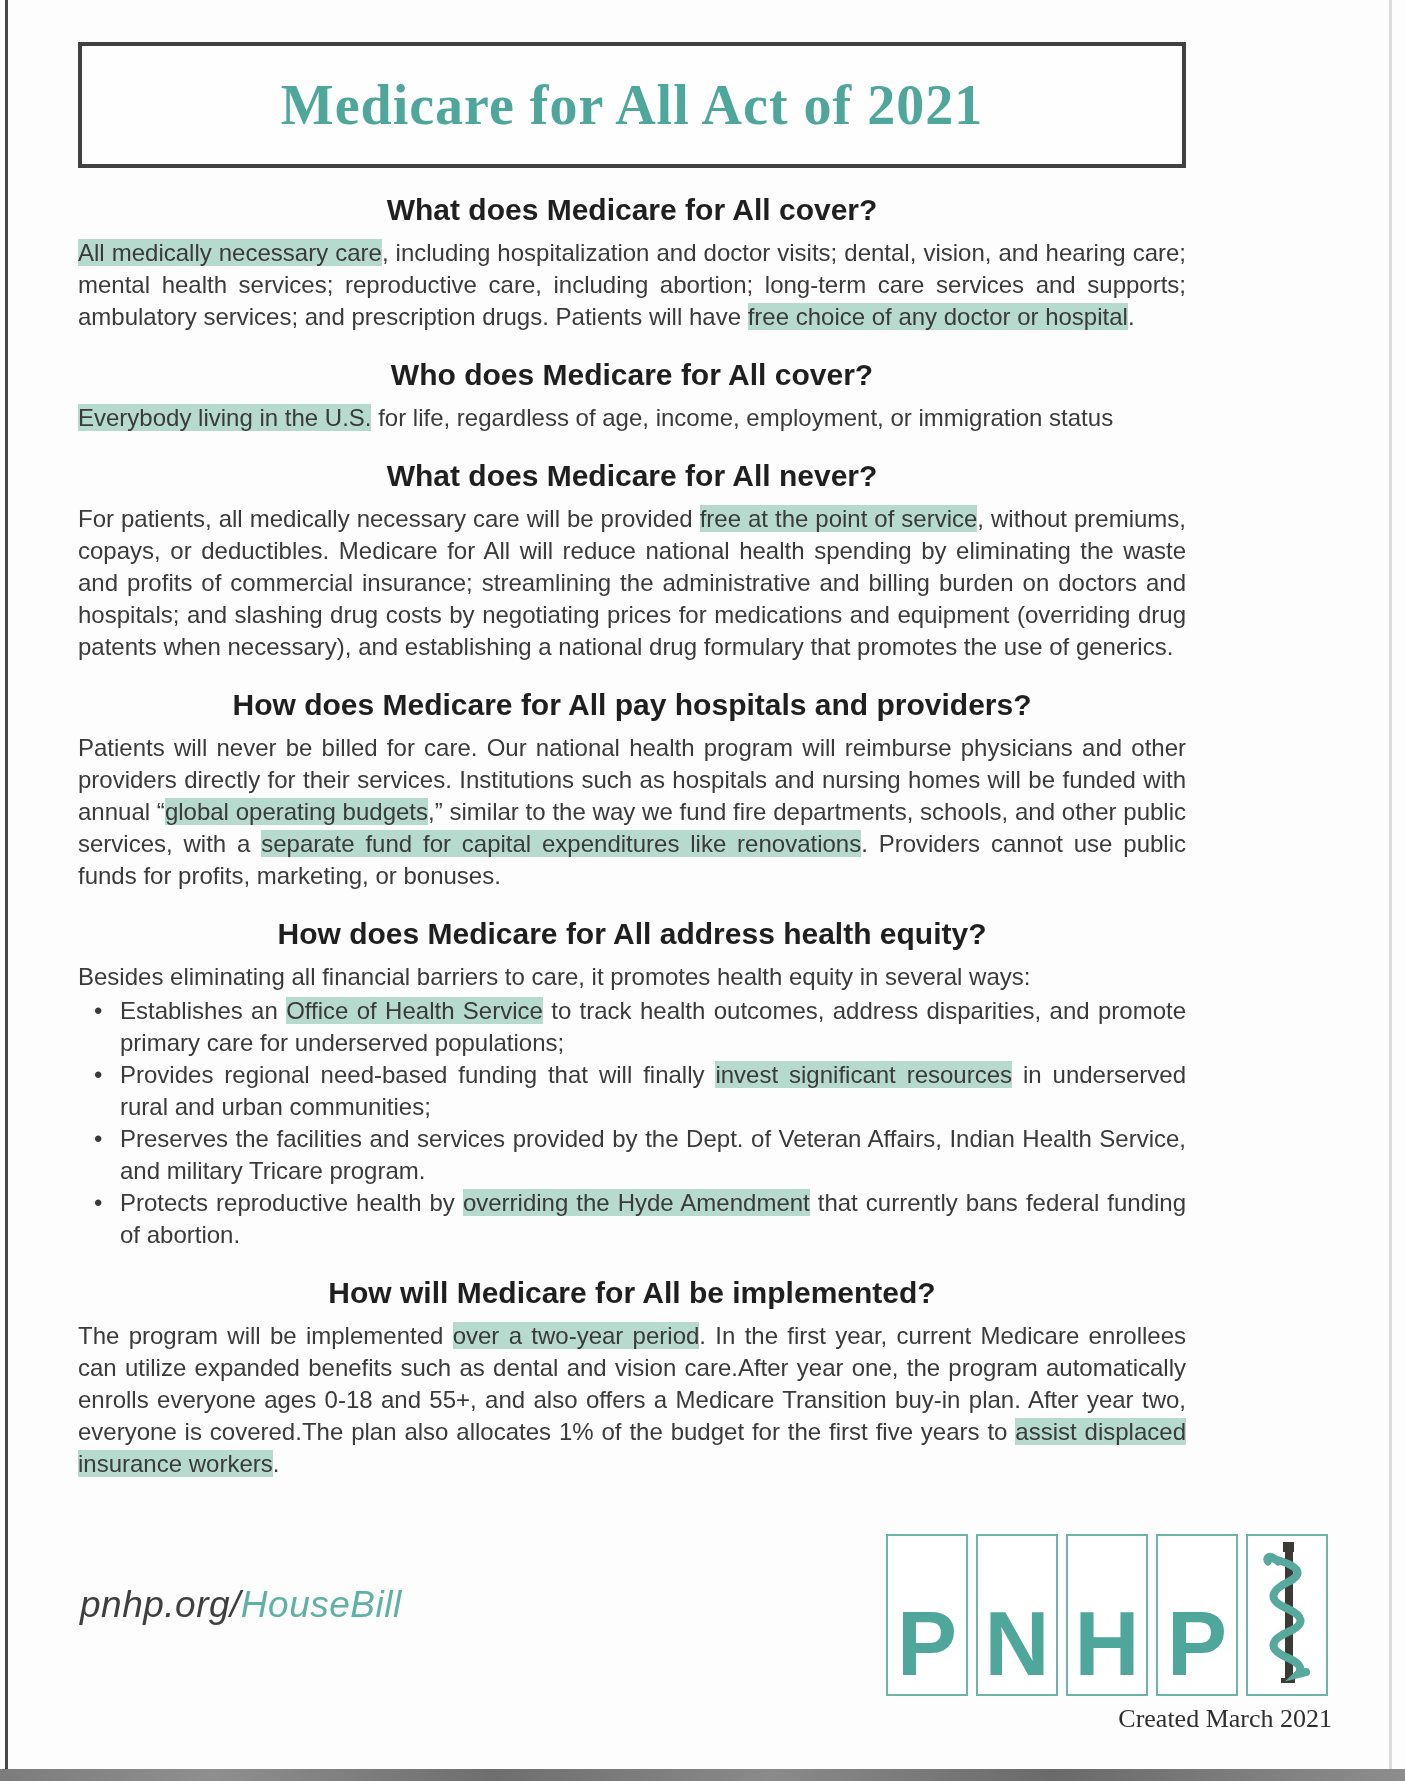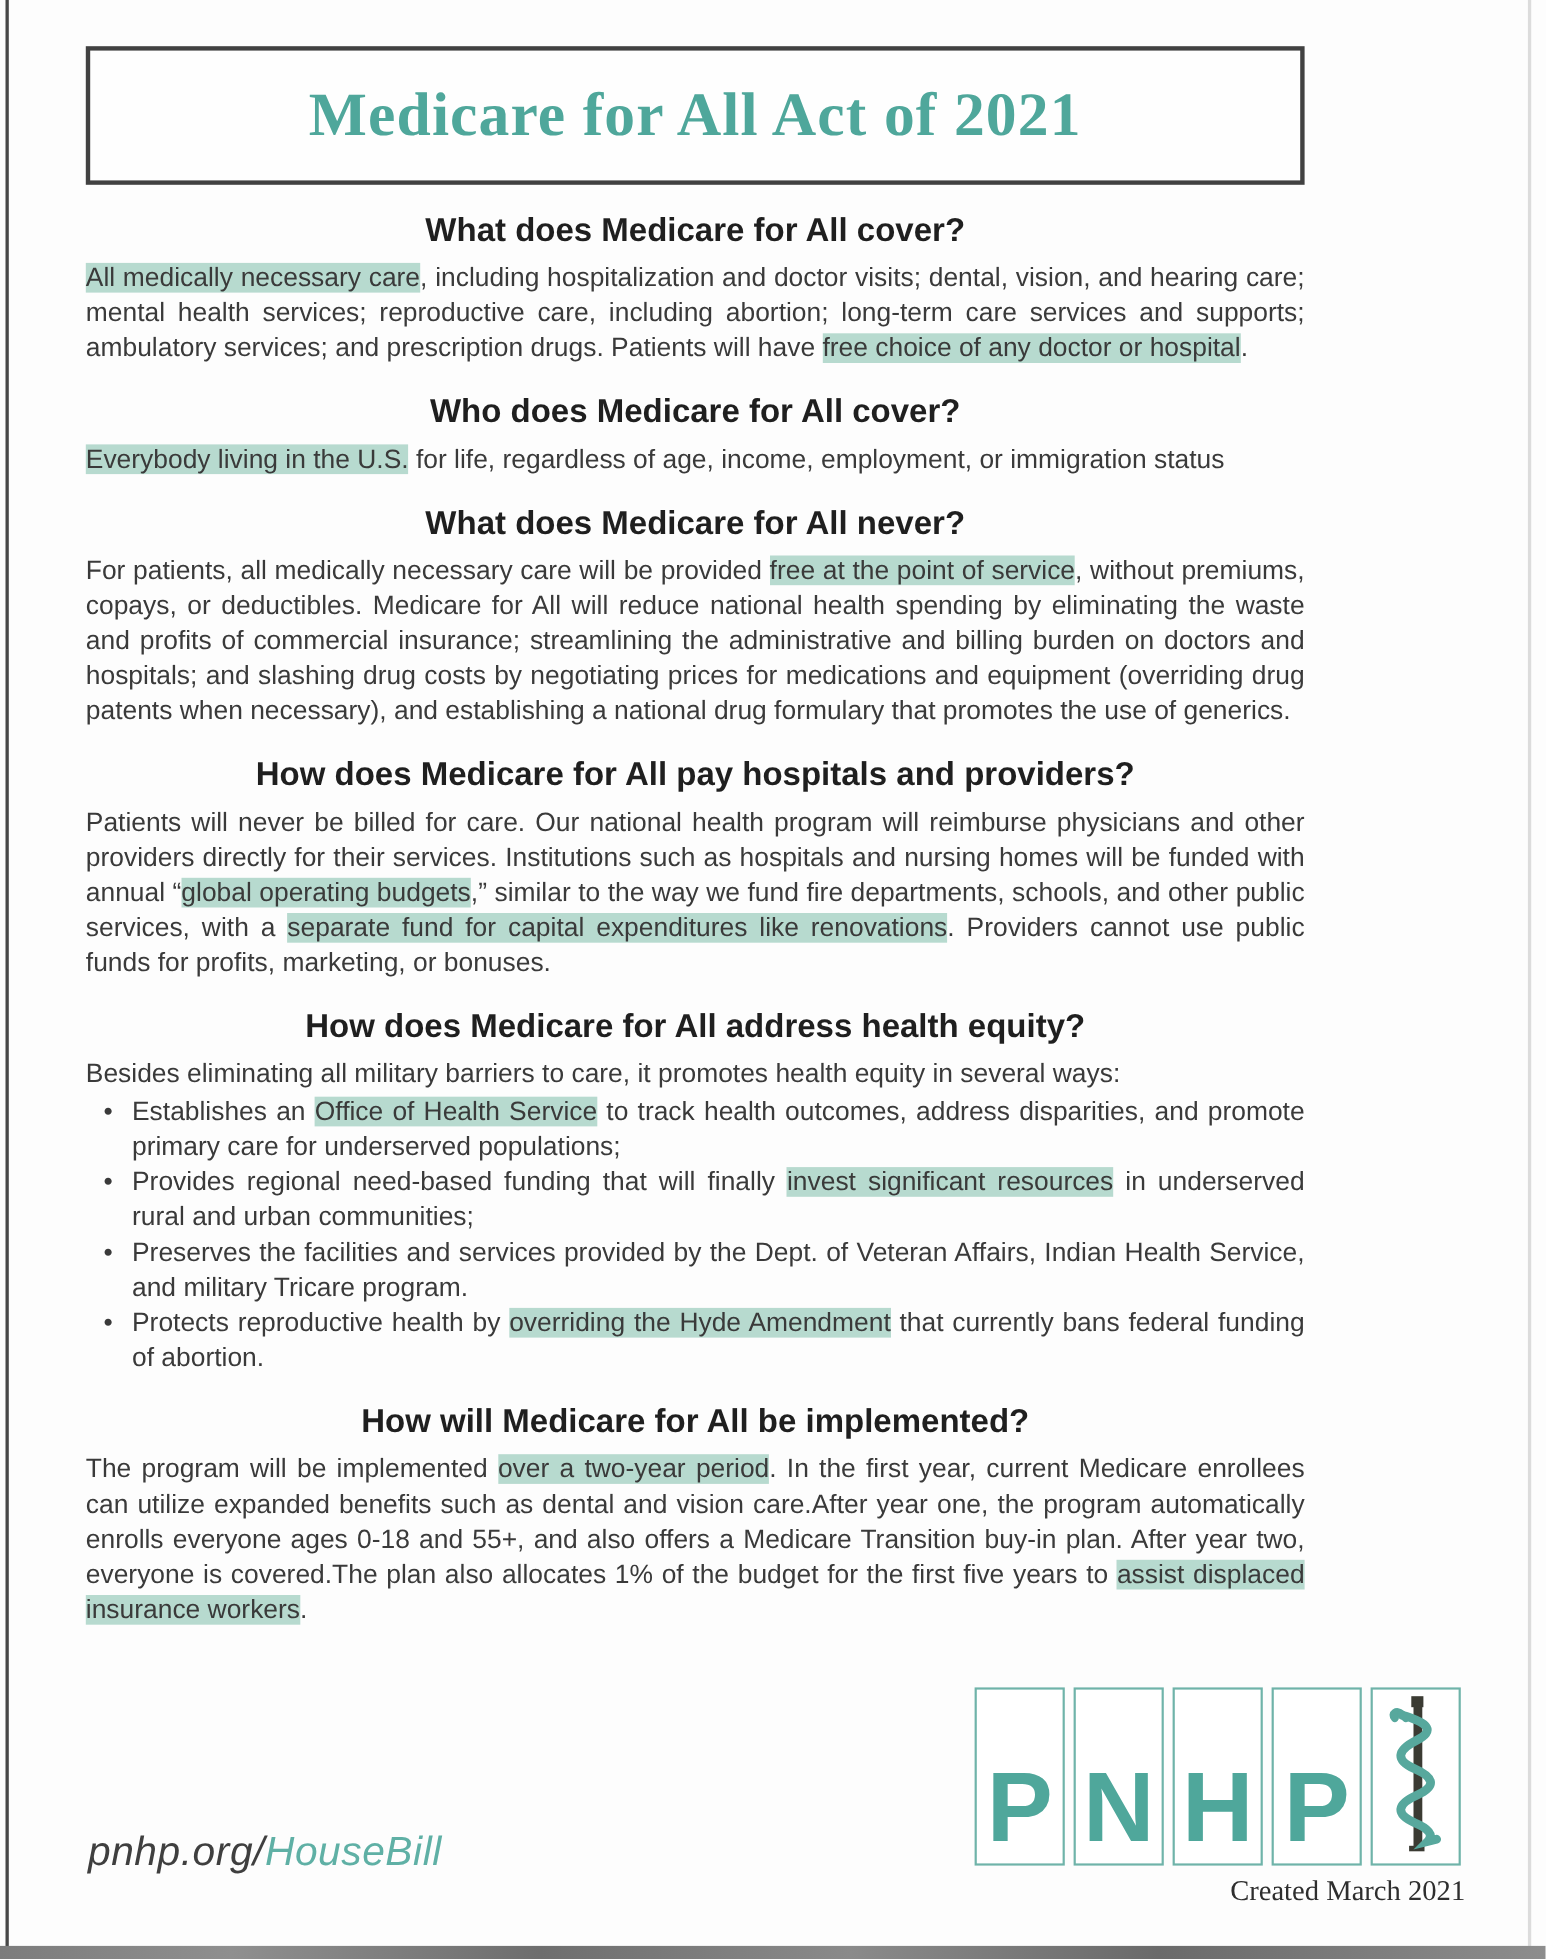--- a/index.html
+++ b/index.html
@@ -34,21 +34,21 @@
     margin:0; text-align:justify;
   }
   .hl { background:var(--highlight); }
 
   .bullet-list { margin:2px 0 0 0; padding:0; list-style:none; }
   .bullet-item { display:flex; font-size:24px; line-height:32px; color:var(--body); }
   .bullet-dot { flex:none; width:42px; padding-left:16px; box-sizing:border-box; }
   .bullet-text { flex:1; text-align:justify; }
 
   .footer-url {
-    position:absolute; left:80px; top:1662px;
+    position:absolute; left:80px; top:1584px;
     font-size:37px; font-style:italic; color:#3f3f3f; letter-spacing:0.5px;
   }
   .footer-url .accent { color:#5fb0a5; }
 
   .pnhp-logo { position:absolute; left:886px; top:1534px; display:flex; gap:8px; }
   .logo-panel {
     width:82px; height:162px; box-sizing:border-box; background:#fff;
     border:2px solid #6fb3a9; display:flex; align-items:flex-end; justify-content:center;
   }
   .logo-letter {
@@ -86,21 +86,21 @@
     <p class="body-para"><span>For patients, all medically necessary care will be provided </span><span class="hl">free at the point of service</span><span>, without premiums, copays, or deductibles. Medicare for All will reduce national health spending by eliminating the waste and profits of commercial insurance; streamlining the administrative and billing burden on doctors and hospitals; and slashing drug costs by negotiating prices for medications and equipment (overriding drug patents when necessary), and establishing a national drug formulary that promotes the use of generics.</span></p>
   </div>
 
   <div>
     <h2 class="section-heading">How does Medicare for All pay hospitals and providers?</h2>
     <p class="body-para"><span>Patients will never be billed for care. Our national health program will reimburse physicians and other providers directly for their services. Institutions such as hospitals and nursing homes will be funded with annual “</span><span class="hl">global operating budgets</span><span>,” similar to the way we fund fire departments, schools, and other public services, with a </span><span class="hl">separate fund for capital expenditures like renovations</span><span>. Providers cannot use public funds for profits, marketing, or bonuses.</span></p>
   </div>
 
   <div>
     <h2 class="section-heading">How does Medicare for All address health equity?</h2>
-    <p class="body-para"><span>Besides eliminating all military barriers to care, it promotes health equity in several ways:</span></p>
+    <p class="body-para"><span>Besides eliminating all financial barriers to care, it promotes health equity in several ways:</span></p>
     <ul class="bullet-list">
       <li class="bullet-item">
         <span class="bullet-dot">•</span>
         <span class="bullet-text"><span>Establishes an </span><span class="hl">Office of Health Service</span><span> to track health outcomes, address disparities, and promote primary care for underserved populations;</span></span>
       </li>
       <li class="bullet-item">
         <span class="bullet-dot">•</span>
         <span class="bullet-text"><span>Provides regional need-based funding that will finally </span><span class="hl">invest significant resources</span><span> in underserved rural and urban communities;</span></span>
       </li>
       <li class="bullet-item">

